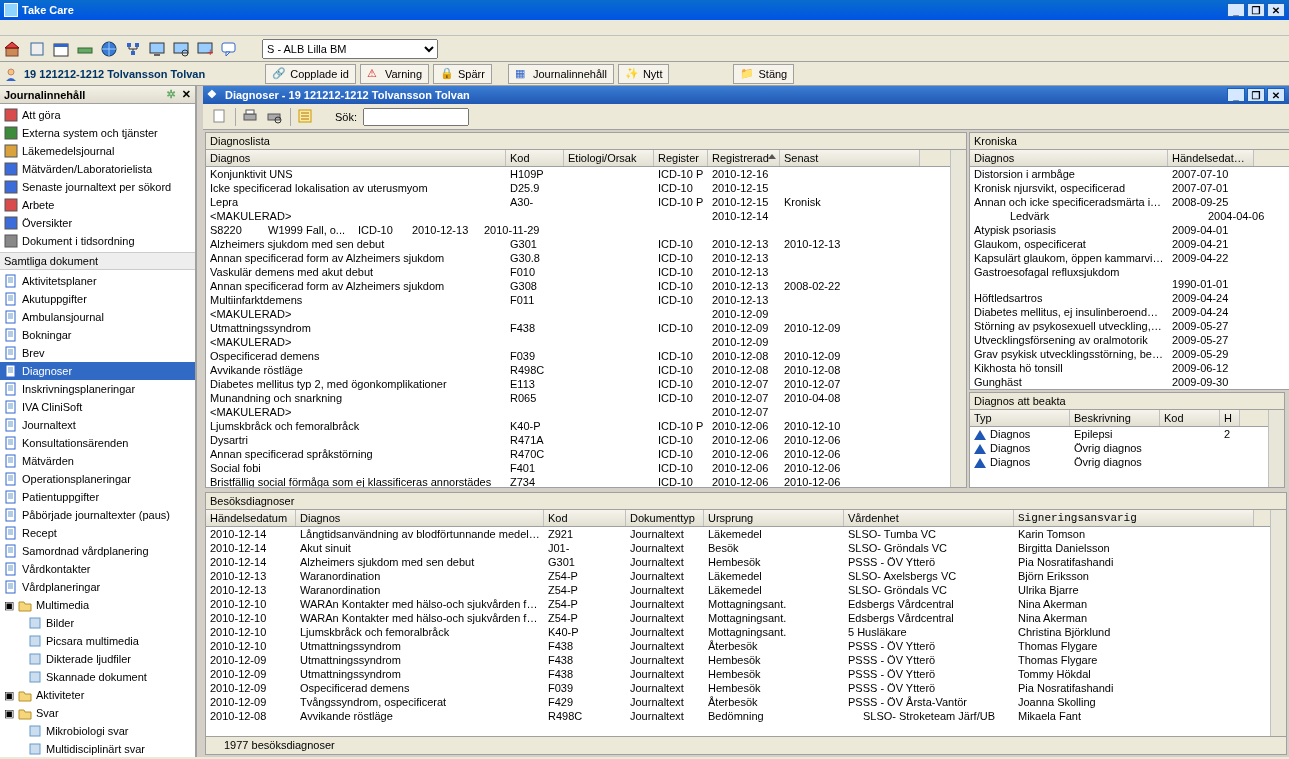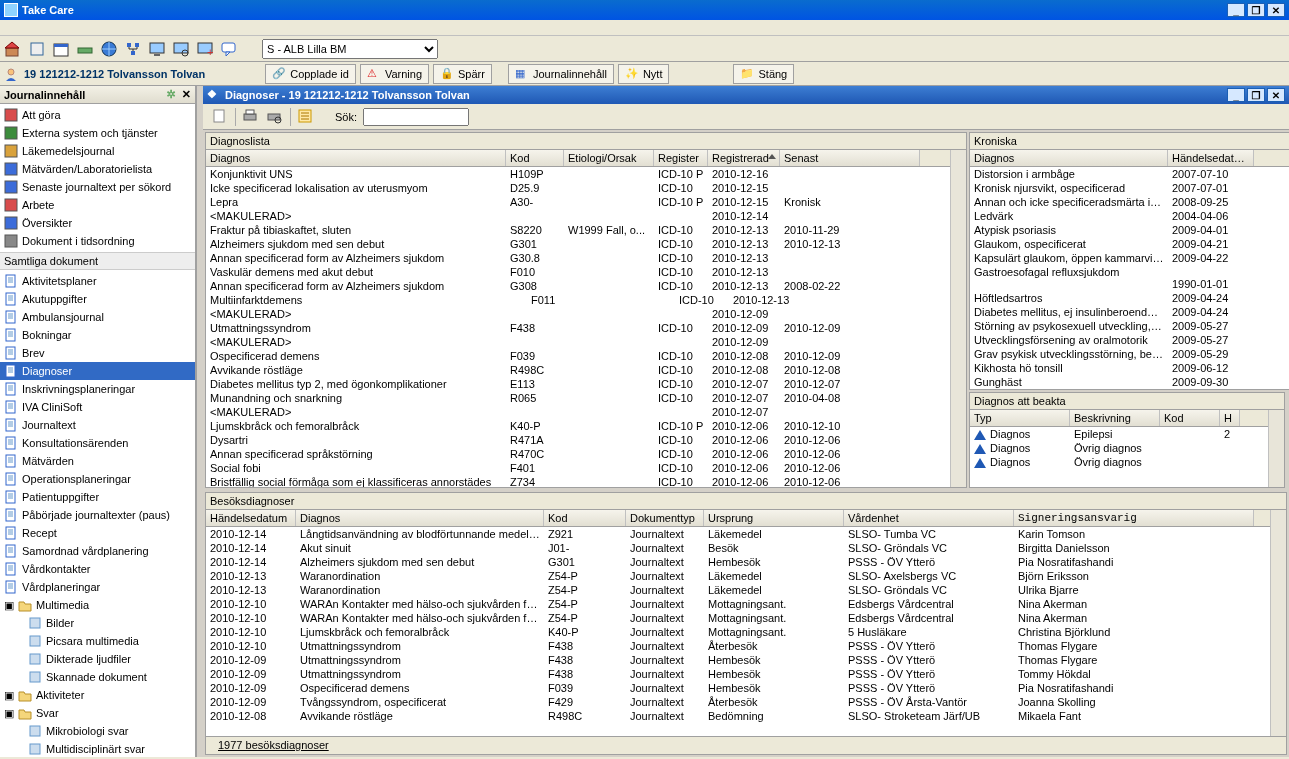--- a/index.html
+++ b/index.html
@@ -42,21 +42,21 @@
 .grid-head .cell { padding:2px 4px; border-right:1px solid #c0c0c0; overflow:hidden; white-space:nowrap; text-overflow:ellipsis; background:linear-gradient(#f6f4ec,#e2dfd2); position:relative; }
 .grid-body { flex:1; overflow:auto; }
 .row { display:flex; }
 .row .cell { padding:1px 4px; overflow:hidden; white-space:nowrap; text-overflow:ellipsis; }
 .vscroll { width:16px; background:#e8e5d9; border-left:1px solid #c0c0c0; }
 .p-diag { flex:1; margin:2px; }
 .p-kron { width:376px; margin:2px 2px 0 0; }
 .p-beakta { width:316px; margin:2px 2px 2px 0; }
 .right-col { display:flex; flex-direction:column; width:320px; }
 .panels-bottom { flex:1; display:flex; flex-direction:column; margin:2px; }
-.status { height:18px; background:#ece9d8; border-top:1px solid #a0a0a0; padding:2px 12px;text-decoration:underline; }
+.status { height:18px; background:#ece9d8; border-top:1px solid #a0a0a0; padding:2px 18px; }
 .tri { display:inline-block; width:0; height:0; border-left:6px solid transparent; border-right:6px solid transparent; border-bottom:10px solid #1f58b4; margin-right:4px; vertical-align:middle; }
 .sort-arrow { position:absolute; right:3px; top:4px; width:0; height:0; border-left:4px solid transparent; border-right:4px solid transparent; border-bottom:5px solid #555; }
 </style>
 </head>
 <body>
 
 <div class="titlebar">
   <span class="icon"></span>
   <span>Take Care</span>
   <span class="spacer"></span>
@@ -496,21 +496,20 @@
                 </div>
                 <div class="row">
                   <div class="cell" style="width: 300px;">&lt;MAKULERAD&gt;</div>
                   <div class="cell" style="width: 58px;"></div>
                   <div class="cell" style="width: 90px;"></div>
                   <div class="cell" style="width: 54px;"></div>
                   <div class="cell" style="width: 72px;">2010-12-14</div>
                   <div class="cell" style="width: 140px;"></div>
                 </div>
                 <div class="row">
-                  <div class="cell" style="width: 300px;">Fraktur på tibiaskaftet, sluten</div>
                   <div class="cell" style="width: 58px;">S8220</div>
                   <div class="cell" style="width: 90px;">W1999 Fall, o...</div>
                   <div class="cell" style="width: 54px;">ICD-10</div>
                   <div class="cell" style="width: 72px;">2010-12-13</div>
                   <div class="cell" style="width: 140px;">2010-11-29</div>
                 </div>
                 <div class="row">
                   <div class="cell" style="width: 300px;">Alzheimers sjukdom med sen debut</div>
                   <div class="cell" style="width: 58px;">G301</div>
                   <div class="cell" style="width: 90px;"></div>
@@ -537,21 +536,21 @@
                 <div class="row">
                   <div class="cell" style="width: 300px;">Annan specificerad form av Alzheimers sjukdom</div>
                   <div class="cell" style="width: 58px;">G308</div>
                   <div class="cell" style="width: 90px;"></div>
                   <div class="cell" style="width: 54px;">ICD-10</div>
                   <div class="cell" style="width: 72px;">2010-12-13</div>
                   <div class="cell" style="width: 140px;">2008-02-22</div>
                 </div>
                 <div class="row">
                   <div class="cell" style="width: 300px;">Multiinfarktdemens</div>
-                  <div class="cell" style="width: 58px; margin-left: 21px;">F011</div>
+                  <div class="cell" style="width: 58px;">F011</div>
                   <div class="cell" style="width: 90px;"></div>
                   <div class="cell" style="width: 54px;">ICD-10</div>
                   <div class="cell" style="width: 72px;">2010-12-13</div>
                   <div class="cell" style="width: 140px;"></div>
                 </div>
                 <div class="row">
                   <div class="cell" style="width: 300px;">&lt;MAKULERAD&gt;</div>
                   <div class="cell" style="width: 58px;"></div>
                   <div class="cell" style="width: 90px;"></div>
                   <div class="cell" style="width: 54px;"></div>
@@ -676,21 +675,21 @@
                   </div>
                   <div class="row">
                     <div class="cell" style="width: 198px;">Kronisk njursvikt, ospecificerad</div>
                     <div class="cell" style="width: 86px;">2007-07-01</div>
                   </div>
                   <div class="row">
                     <div class="cell" style="width: 198px;">Annan och icke specificeradsmärta i b...</div>
                     <div class="cell" style="width: 86px;">2008-09-25</div>
                   </div>
                   <div class="row">
-                    <div class="cell" style="width: 198px;">Ledvärk</div>
+                    <div class="cell" style="width: 198px; margin-left: 36px;">Ledvärk</div>
                     <div class="cell" style="width: 86px;">2004-04-06</div>
                   </div>
                   <div class="row">
                     <div class="cell" style="width: 198px;">Atypisk psoriasis</div>
                     <div class="cell" style="width: 86px;">2009-04-01</div>
                   </div>
                   <div class="row">
                     <div class="cell" style="width: 198px;">Glaukom, ospecificerat</div>
                     <div class="cell" style="width: 86px;">2009-04-21</div>
                   </div>
@@ -902,21 +901,21 @@
                 <div class="cell" style="width: 140px;">Återbesök</div>
                 <div class="cell" style="width: 170px;">PSSS - ÖV Årsta-Vantör</div>
                 <div class="cell" style="width: 240px;">Joanna Skolling</div>
               </div>
               <div class="row">
                 <div class="cell" style="width: 90px;">2010-12-08</div>
                 <div class="cell" style="width: 248px;">Avvikande röstläge</div>
                 <div class="cell" style="width: 82px;">R498C</div>
                 <div class="cell" style="width: 78px;">Journaltext</div>
                 <div class="cell" style="width: 140px;">Bedömning</div>
-                <div class="cell" style="width: 170px;">SLSO- Stroketeam Järf/UB</div>
+                <div class="cell" style="width: 170px; text-align: center;">SLSO- Stroketeam Järf/UB</div>
                 <div class="cell" style="width: 240px;">Mikaela Fant</div>
               </div>
             </div>
         </div>
         <div class="vscroll"></div>
       </div>
       <div class="status">1977 besöksdiagnoser</div>
     </div>
   </div>
 </div>

